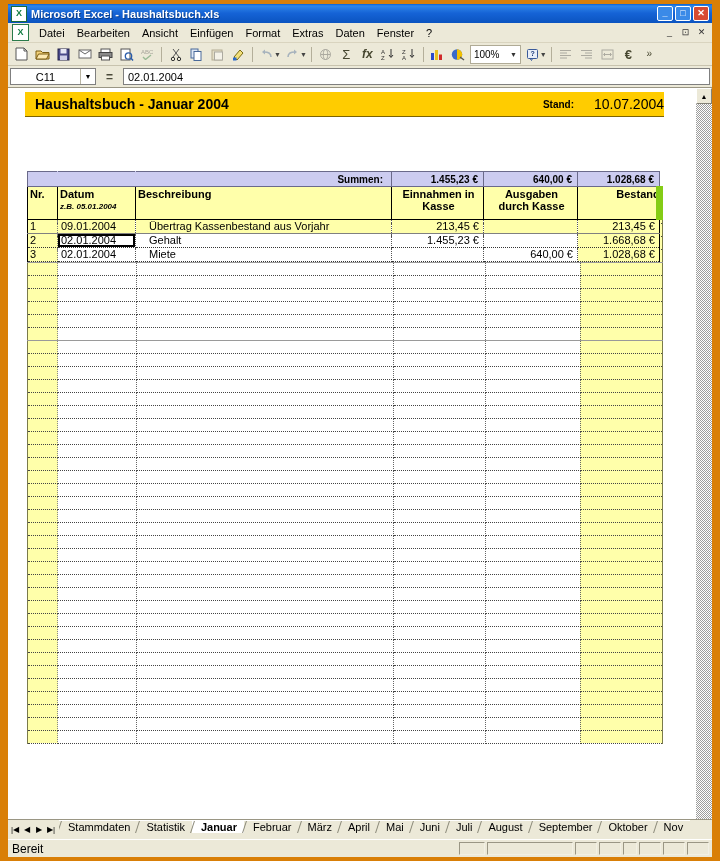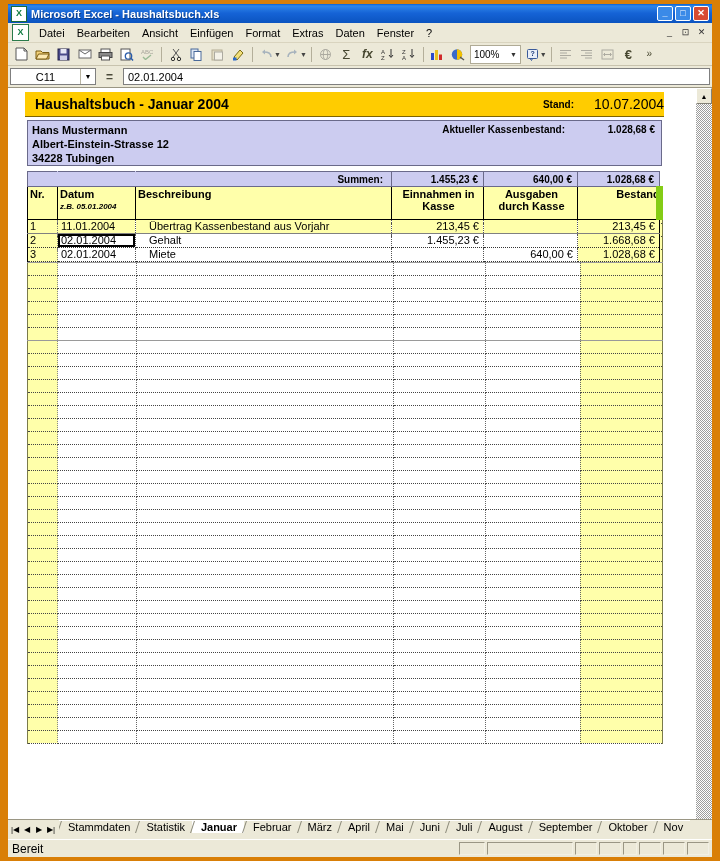--- a/index.html
+++ b/index.html
@@ -801,31 +801,20 @@
               </tr>
             </tbody>
         </table>
 
         <div class="banner">
           <div class="btitle">Haushaltsbuch - Januar 2004</div>
           <div class="bstand-lbl">Stand:</div>
           <div class="bstand-val">10.07.2004</div>
         </div>
 
-        <div class="addrbox">
-          <div class="acol">
-            <div class="aline">Hans Mustermann</div>
-            <div class="aline">Albert-Einstein-Strasse 12</div>
-            <div class="aline">34228 Tubingen</div>
-          </div>
-          <div class="akb">
-            <div class="akb-lbl">Aktueller Kassenbestand:</div>
-            <div class="akb-val">1.028,68 €</div>
-          </div>
-        </div>
 
         <table class="tbl">
           <colgroup>
             <col class="c-nr">
               <col class="c-dat">
               <col class="c-desc">
             <col class="c-ein">
               <col class="c-aus">
               <col class="c-best">
           </colgroup>
@@ -870,21 +859,21 @@
               <td>
                 <div class="hcell ctr">
                   <span class="l2">Bestand</span>
                 </div>
               </td>
             </tr>
           </tbody>
           <tbody id="data-rows">
               <tr class="drow r1">
                 <td class="nr">1</td>
-                <td class="dat">11.01.2004</td>
+                <td class="dat">09.01.2004</td>
                 <td class="desc">Übertrag Kassenbestand aus Vorjahr</td>
                 <td class="num">213,45 €</td>
                 <td class="num"></td>
                 <td class="best">213,45 €</td>
               </tr>
               <tr class="drow">
                 <td class="nr">2</td>
                 <td class="dat selcell">02.01.2004<span class="selbox"></span><span class="selhandle"></span></td>
                 <td class="desc">Gehalt</td>
                 <td class="num">1.455,23 €</td>

